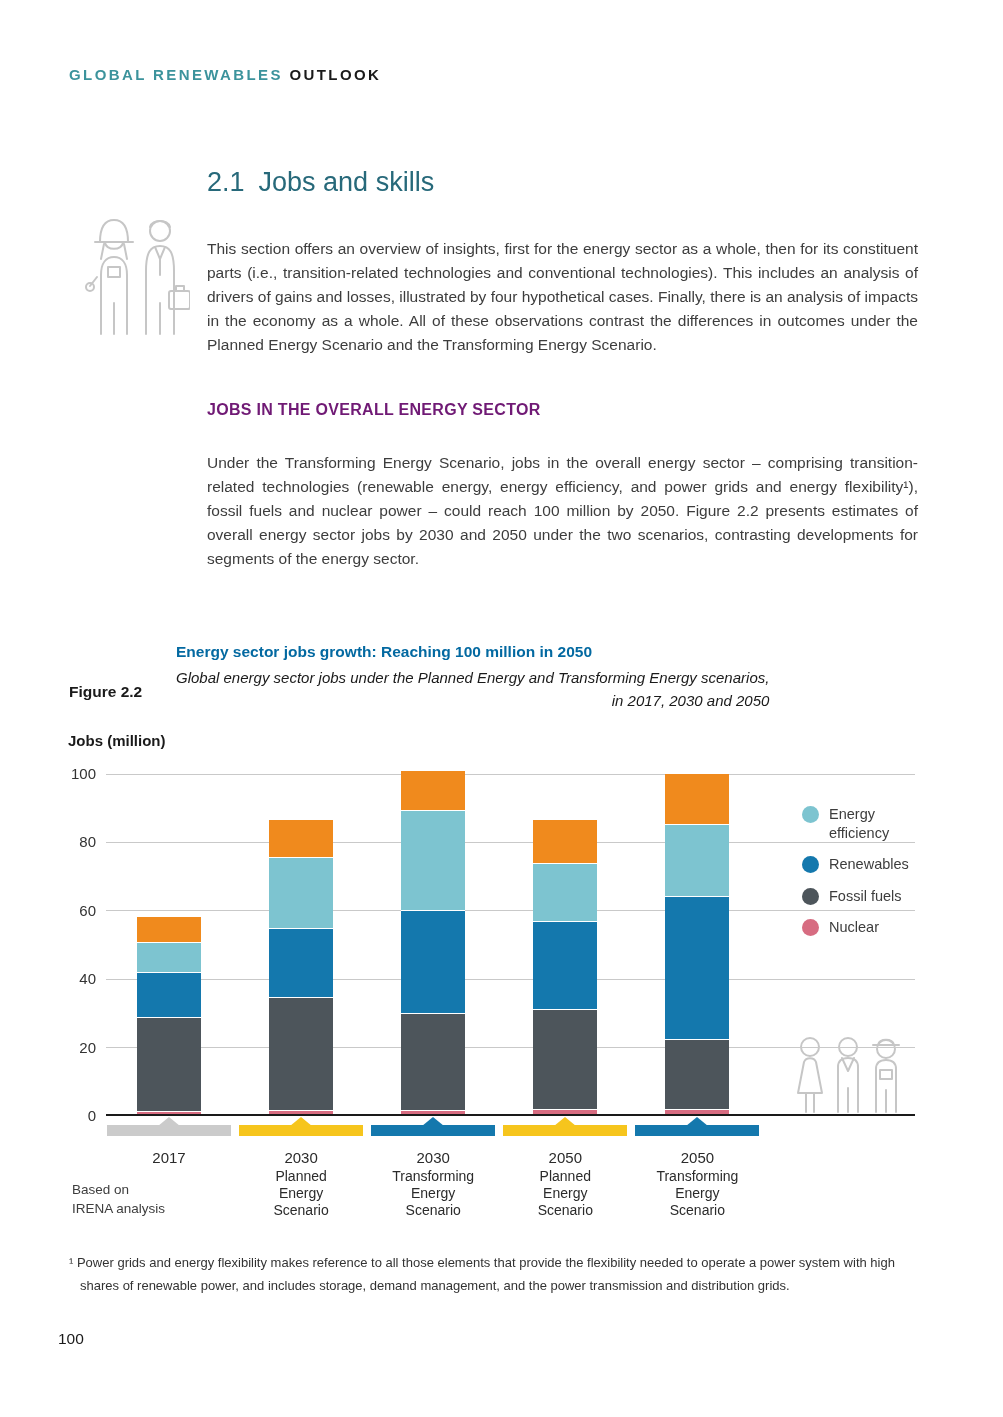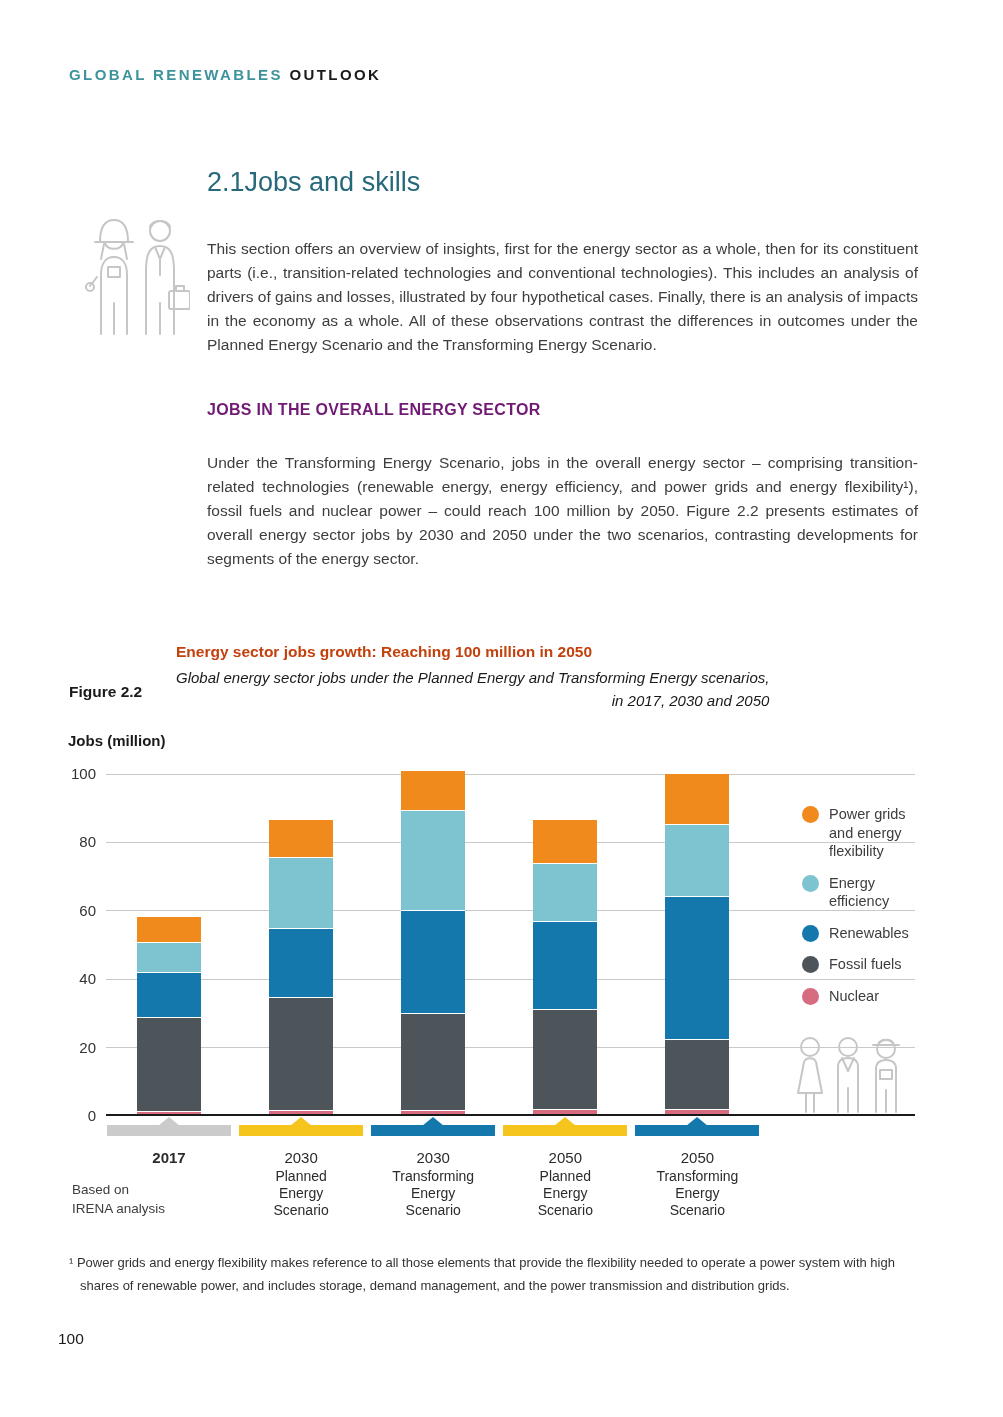--- a/index.html
+++ b/index.html
@@ -8,29 +8,29 @@
     font-family:"Liberation Sans",sans-serif;color:#3d3d3d;
     -webkit-font-smoothing:antialiased;
   }
   .abs{position:absolute;}
   
   .brand{left:69px;top:66px;font-size:15px;font-weight:700;letter-spacing:2.4px;}
   .brand .teal{color:#3c939c;}
   .brand .dark{color:#1a1a1a;margin-top:6px;}
   
   .section-title{left:207px;top:167px;font-size:27px;font-weight:500;color:#27697a;}
-  .section-title .num{}
+  .section-title .num{margin-right:14px;}
   
   .para{width:711px;left:207px;text-align:justify;font-size:15.5px;line-height:24.2px;color:#3d3d3d;}
   .intro{top:221px;}
   .bodypara{top:435px;}
   .subheading{left:207px;top:401px;font-size:16px;font-weight:700;color:#701a75;letter-spacing:.3px;}
   
   .fig-label{left:69px;top:643px;font-size:15.5px;font-weight:700;color:#1a1a1a;margin-top:40px;}
-  .fig-title{left:176px;top:643px;font-size:15.5px;font-weight:700;color:#c2410c;}
+  .fig-title{left:176px;top:643px;font-size:15.5px;font-weight:700;color:#0369a1;}
   .fig-subtitle{left:176px;top:666px;font-size:15px;font-style:italic;color:#1a1a1a;line-height:23px;white-space:pre-line;text-align:right;}
   
   .ylabel{left:68px;top:732px;font-size:15px;font-weight:700;color:#1a1a1a;}
   .plot{left:110px;top:774px;width:805px;height:342px;}
   .gridline{position:absolute;left:-4px;right:0;height:1px;background:#c9c9c9;}
   .axisline{position:absolute;left:-4px;right:0;bottom:0;height:2px;background:#1a1a1a;}
   .ytick{position:absolute;left:-64px;width:50px;text-align:right;font-size:15px;color:#333;}
   .bar{position:absolute;width:64px;}
   .bar-seg{position:absolute;left:0;width:100%;box-sizing:border-box;border-top:1px solid #fff;}
   .xaxis{left:110px;top:1125px;width:805px;height:110px;}
@@ -158,21 +158,21 @@
       <div class="bar-seg" style="bottom: 5.13px; height: 69.426px; background: rgb(77, 85, 91);"></div>
       <div class="bar-seg" style="bottom: 74.556px; height: 143.64px; background: rgb(20, 120, 173);"></div>
       <div class="bar-seg" style="bottom: 218.196px; height: 72.162px; background: rgb(125, 196, 208);"></div>
       <div class="bar-seg" style="bottom: 290.358px; height: 50.274px; background: rgb(240, 138, 29);"></div>
     </div>
   </div>
 
 <div class="abs xaxis">
     <div class="ribbon" style="left: -3px; width: 124px; top: 0px; background: rgb(203, 203, 203);"></div>
     <div class="ribbon-tri" style="left: 48px; top: -8px; border-bottom: 9px solid rgb(203, 203, 203);"></div>
-    <div class="xlabel" style="left: -11px; top: 24px; font-weight: bold;">
+    <div class="xlabel" style="left: -11px; top: 24px;">
       <span class="yr">2017</span>
     </div>
     <div class="ribbon" style="left: 129.1px; width: 124px; top: 0px; background: rgb(246, 197, 29);"></div>
     <div class="ribbon-tri" style="left: 180.1px; top: -8px; border-bottom: 9px solid rgb(246, 197, 29);"></div>
     <div class="xlabel" style="left: 121.1px; top: 24px;">
       <span class="yr">2030</span>
       <span class="scen">Planned
 Energy
 Scenario</span>
     </div>
@@ -197,26 +197,20 @@
     <div class="xlabel" style="left: 517.4px; top: 24px;">
       <span class="yr">2050</span>
       <span class="scen">Transforming
 Energy
 Scenario</span>
     </div>
   </div>
 
 <div class="abs legend">
     <div class="legend-item">
-      <div class="legend-dot" style="background: rgb(240, 138, 29);"></div>
-      <div class="legend-lab">Power grids
-and energy
-flexibility</div>
-    </div>
-    <div class="legend-item">
       <div class="legend-dot" style="background: rgb(125, 196, 208);"></div>
       <div class="legend-lab">Energy
 efficiency</div>
     </div>
     <div class="legend-item">
       <div class="legend-dot" style="background: rgb(20, 120, 173);"></div>
       <div class="legend-lab">Renewables</div>
     </div>
     <div class="legend-item">
       <div class="legend-dot" style="background: rgb(77, 85, 91);"></div>

